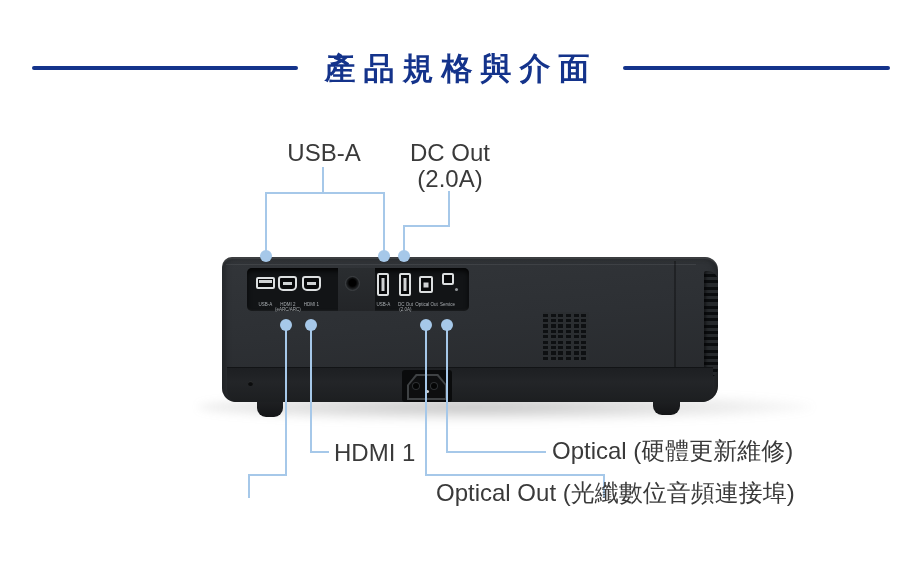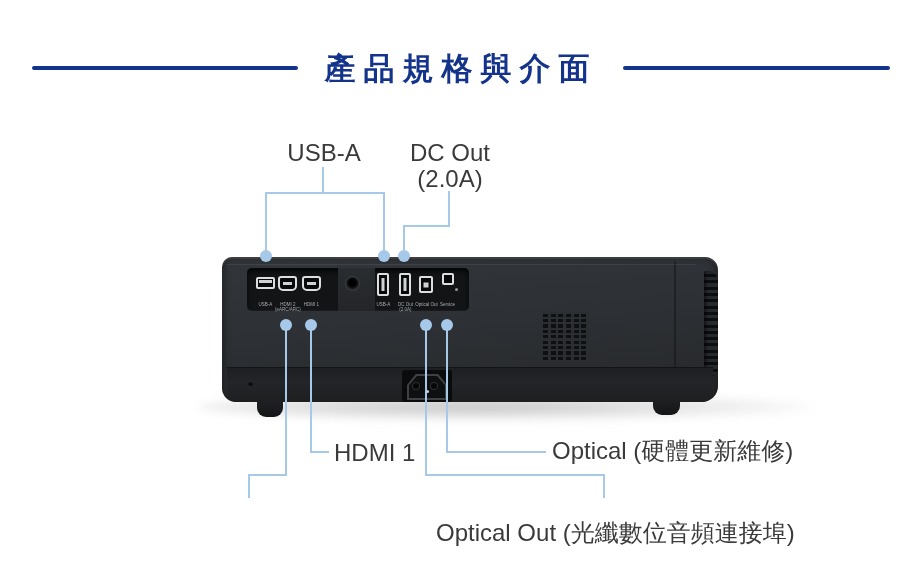--- a/index.html
+++ b/index.html
@@ -195,16 +195,16 @@
     <div class="page-title">產品規格與介面</div>
     <div class="rule" style="left:623px;top:66px;width:267px;"></div>
 
     <div class="cl-label center" style="left:282px;top:140px;width:84px;">USB-A</div>
     <div class="cl-label center" style="left:404px;top:140px;width:92px;">
       <span class="sub">DC Out</span>
       <span class="sub">(2.0A)</span>
     </div>
     <div class="cl-label" style="left:334px;top:440px;">HDMI 1</div>
     <div class="cl-label" style="left:552px;top:438px;">Optical (硬體更新維修)</div>
-    <div class="cl-label" style="left:436px;top:520px;">Optical Out (光纖數位音頻連接埠)</div>
+    <div class="cl-label" style="left:436px;top:480px;">Optical Out (光纖數位音頻連接埠)</div>
   </div>
 
 </div>
 
 </body></html>

